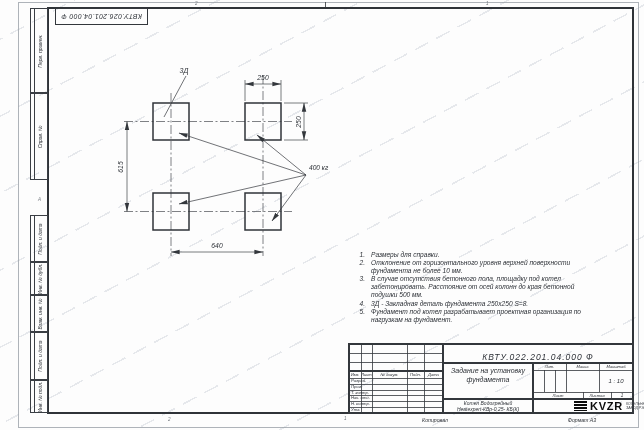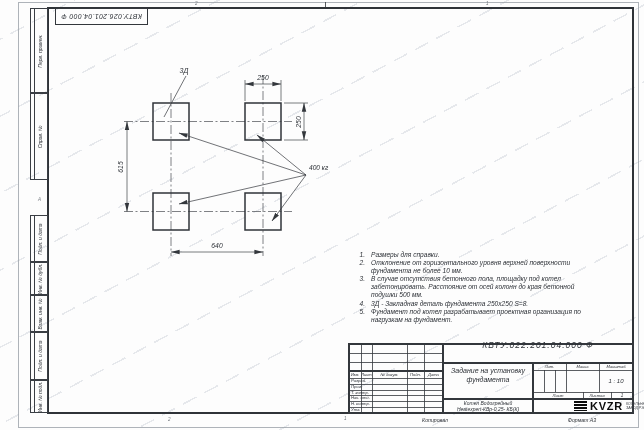--- a/index.html
+++ b/index.html
@@ -187,21 +187,21 @@
     <div class="note">
         <span class="nnum">4.</span>
         <span class="ntext">3Д - Закладная деталь фундамента 250х250 S=8.</span>
       </div>
     <div class="note">
         <span class="nnum">5.</span>
         <span class="ntext">Фундамент под котел разрабатывает проектная организация по нагрузкам на фундамент.</span>
       </div>
   </div>
 
-  <div class="c ctr it" style="left:443px;top:336px;width:190px;height:19px;line-height:19px;font-size:8.5px;letter-spacing:1px">КВТУ.022.201.04.000 Ф</div>
+  <div class="c ctr it" style="left:443px;top:348px;width:190px;height:19px;line-height:19px;font-size:8.5px;letter-spacing:1px">КВТУ.022.201.04.000 Ф</div>
 
   <div class="c ctr it" style="left:443px;top:366px;width:90px;height:32px;font-size:7px;line-height:9px;white-space:normal">
     <span style="display:block">Задание на установку</span>
     <span style="display:block">фундамента</span>
   </div>
 
   <div class="c ctr it" style="left:443px;top:400px;width:90px;height:13px;font-size:5px;line-height:6.3px;white-space:normal">
     <span style="display:block">Котел Водогрейный</span>
     <span style="display:block">Heatexpert-КВр-0,25- КБ(К)</span>
   </div>

